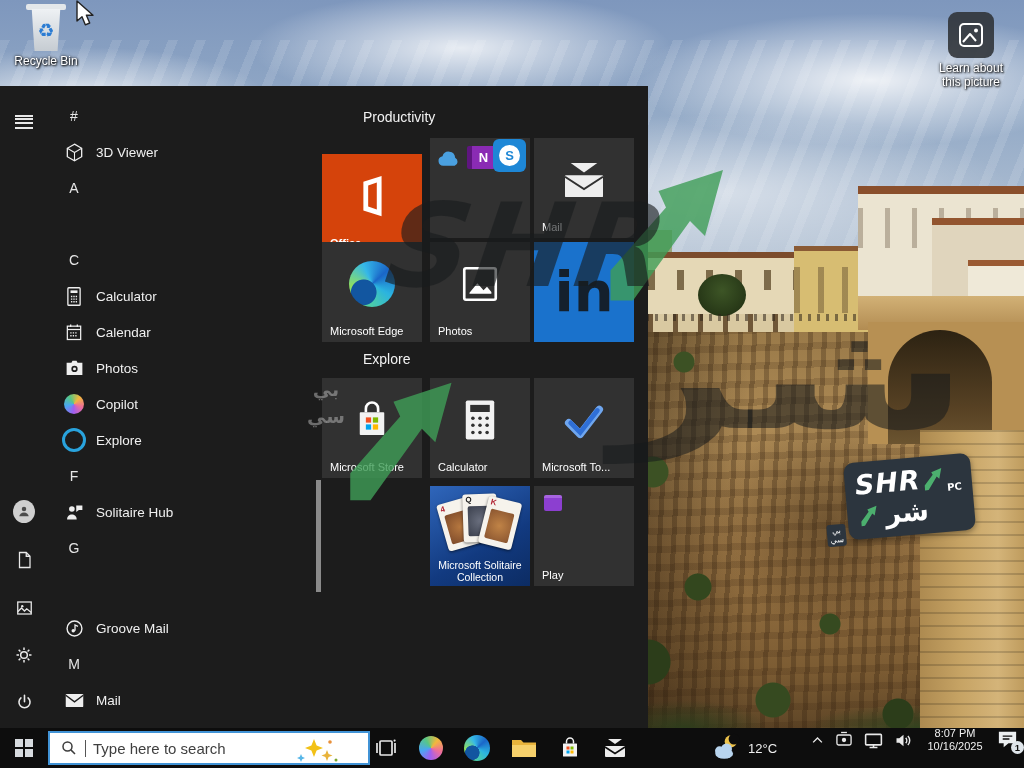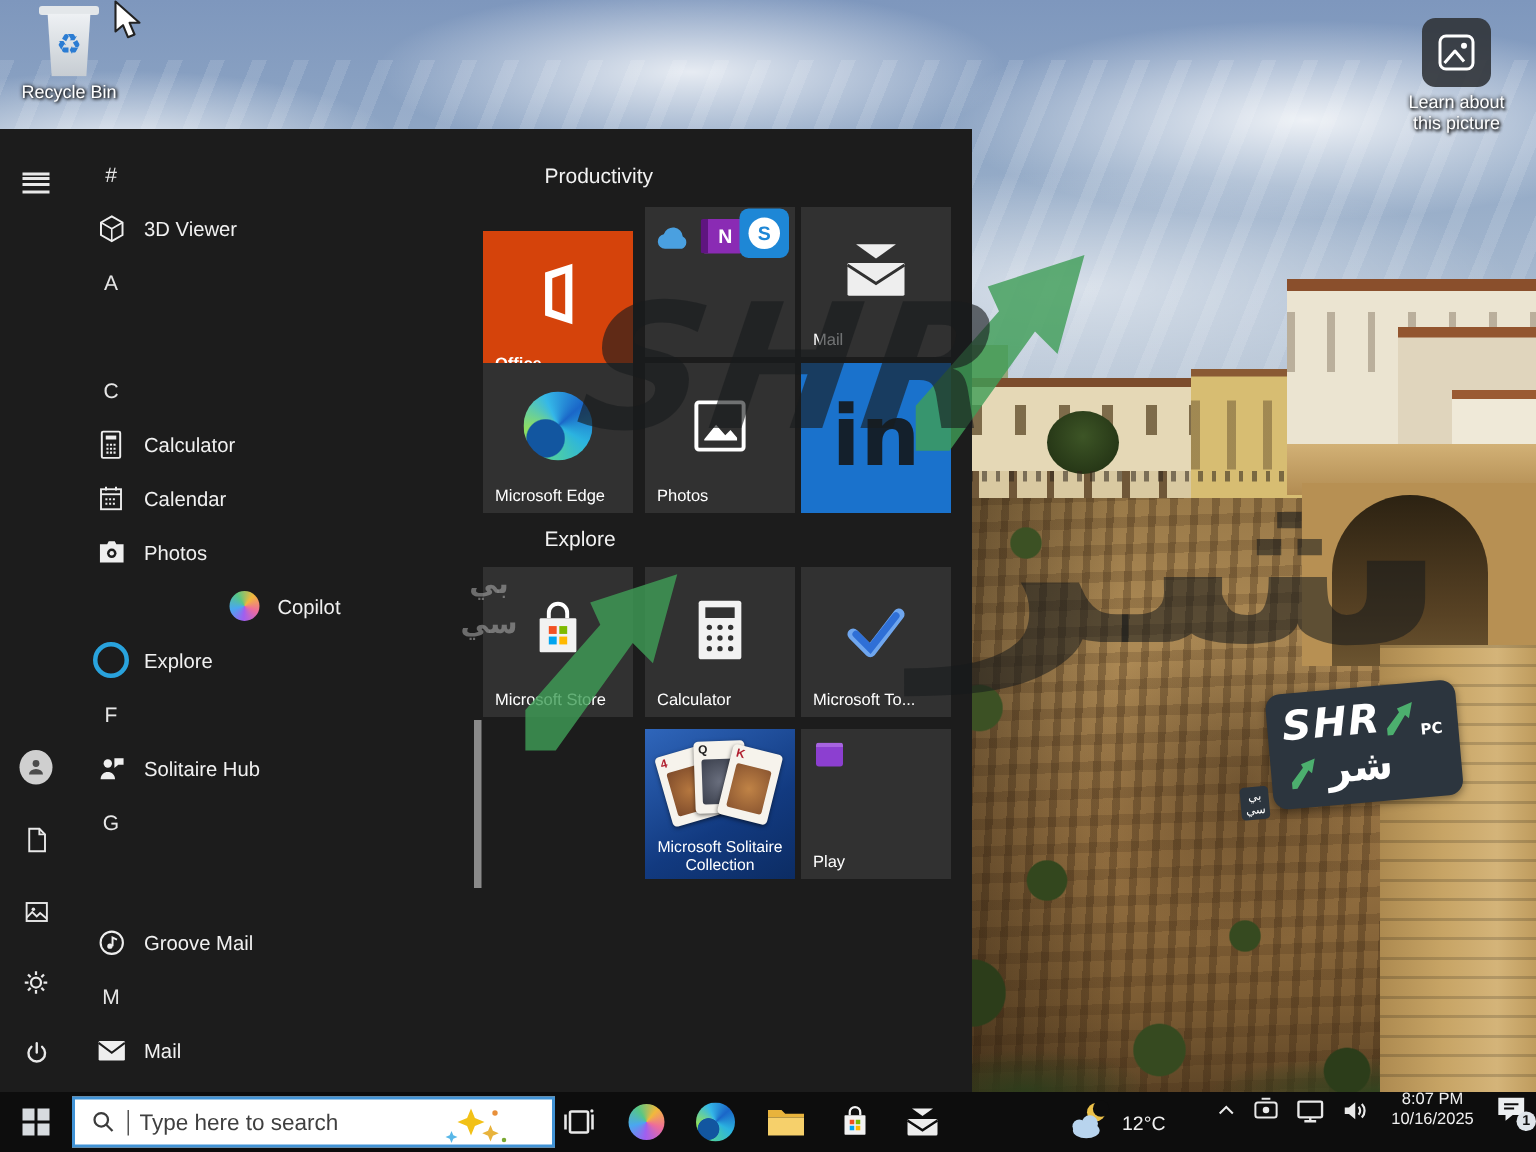--- a/index.html
+++ b/index.html
@@ -284,21 +284,21 @@
     <span class="app-ic">
         <svg width="21" height="18" viewBox="0 0 24 20">
           <path d="M8.5 4l1.2-2.2h4.6L15.5 4H21v14H3V4z" fill="#eee"></path>
           <circle cx="12" cy="11" r="3.6" fill="#1c1c1c"></circle>
           <circle cx="12" cy="11" r="1.7" fill="#eee"></circle>
         </svg>
       </span>
     <span class="app-lb">Photos</span>
   </div>
 
-  <div class="app-row" style="top:300px;justify-content:center;">
+  <div class="app-row" style="top:300px;">
     <span class="app-ic">
         <span class="cpball" style="width:20px;height:20px;"></span>
       </span>
     <span class="app-lb">Copilot</span>
   </div>
 
   <div class="app-row" style="top:336px;">
     <span class="app-ic">
         <span class="ring"></span>
       </span>

